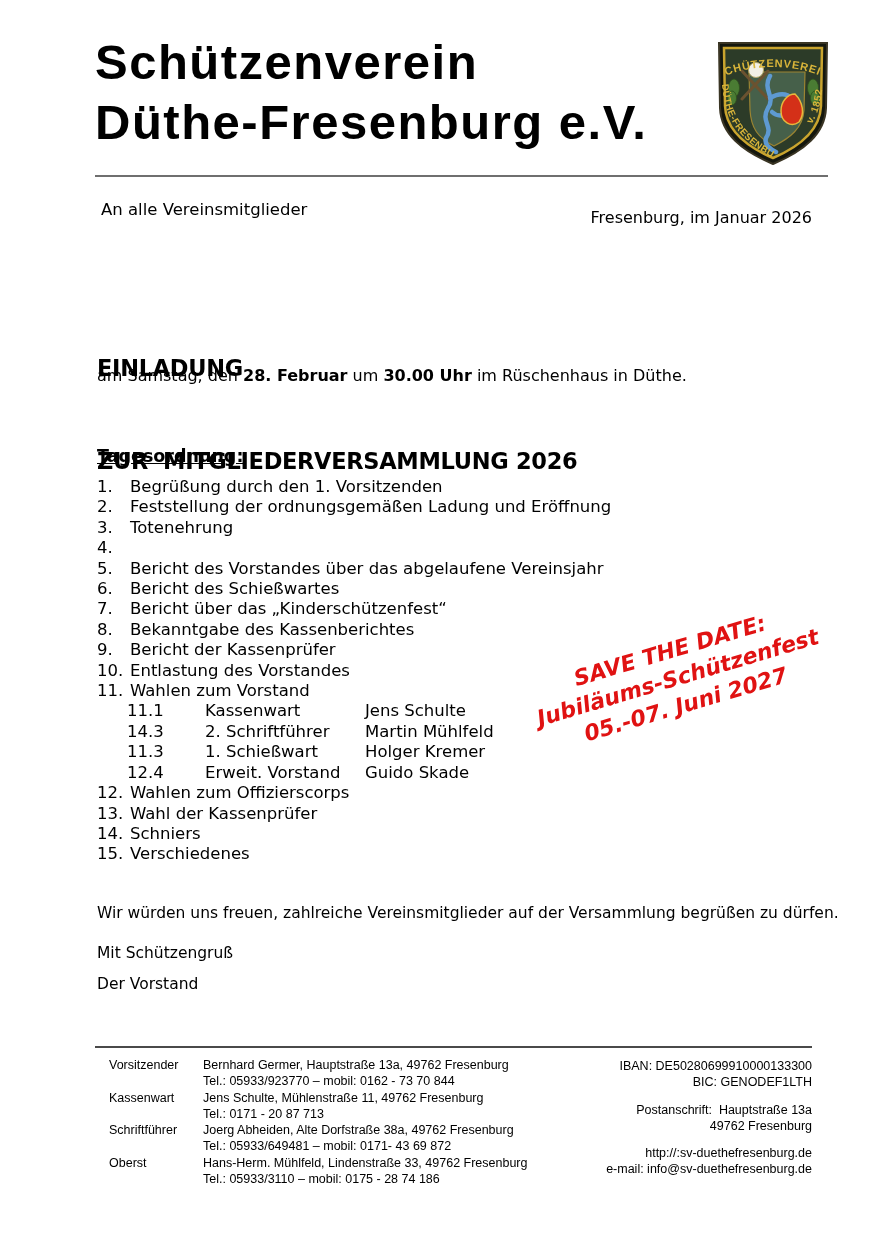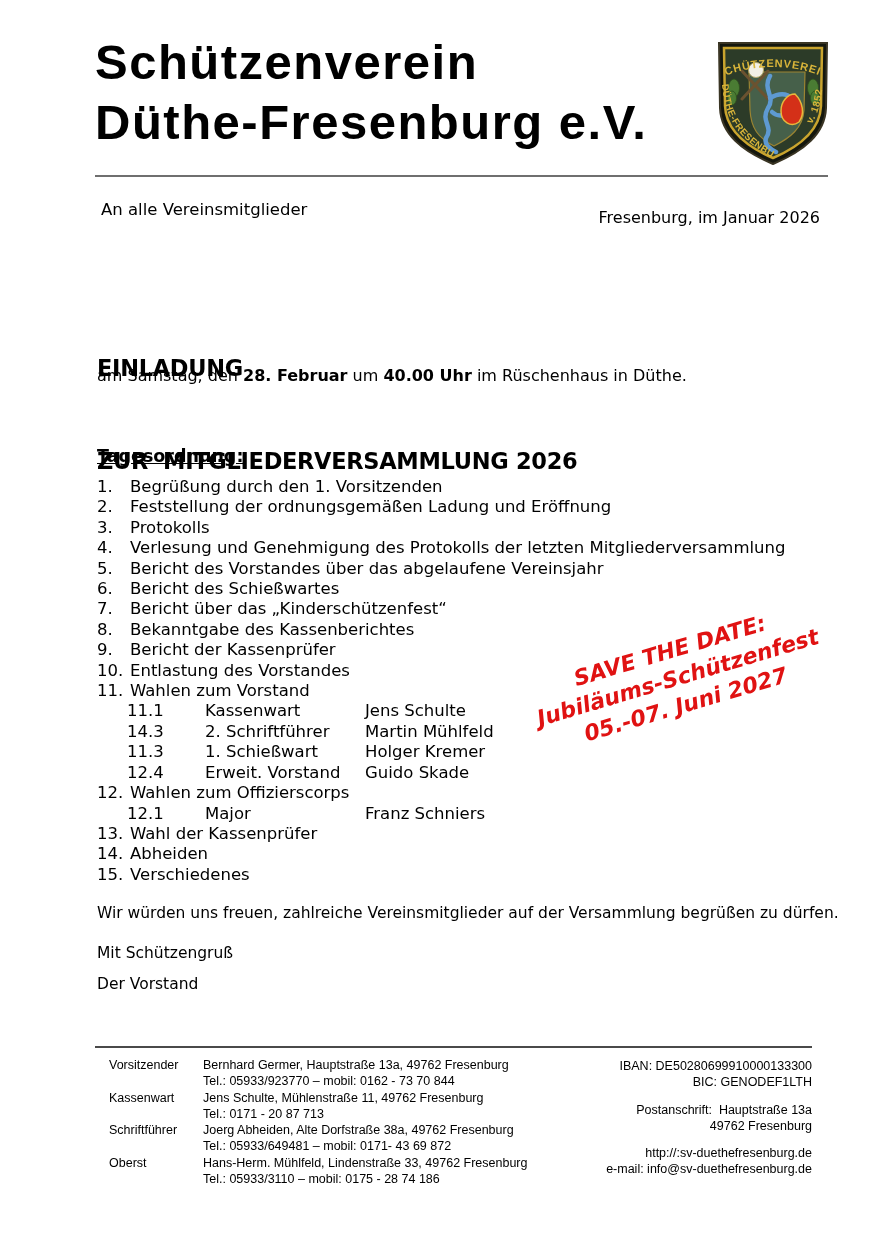--- a/index.html
+++ b/index.html
@@ -9,21 +9,21 @@
   }
   .abs{position:absolute;}
   
   #doc-title{
     left:95px;top:32px;font-family:"Liberation Sans",sans-serif;
     font-weight:bold;font-size:49px;line-height:60px;letter-spacing:1.5px;
   }
   #logo{left:711px;top:36px;width:124px;height:133px;}
   #header-rule{left:95px;top:175px;width:733px;height:2px;background:#6f6f6f;}
   #recipient{left:101px;top:200px;font-size:16.5px;}
-  #dateline{right:72px;top:208px;font-size:16px;}
+  #dateline{right:80px;top:208px;font-size:16px;}
   
   #invite-heading{
     left:97px;top:291px;font-weight:bold;font-size:22.5px;
     line-height:31px;letter-spacing:-0.3px;white-space:pre;
   }
   #when-line{left:97px;top:366px;font-size:16px;white-space:pre;}
   
   #agenda-heading{left:97px;top:446px;font-size:17.5px;font-weight:bold;text-decoration:underline;}
   #agenda-list{left:97px;top:477px;font-size:16.5px;line-height:20.4px;width:730px;}
   .row{display:flex;}
@@ -107,39 +107,38 @@
 <div class="abs" id="header-rule"></div>
 
 <div class="abs" id="recipient">An alle Vereinsmitglieder</div>
 <div class="abs" id="dateline">Fresenburg, im Januar 2026</div>
 
 <div class="abs" id="invite-heading">
   <div>EINLADUNG</div>
   <div>ZUR  MITGLIEDERVERSAMMLUNG 2026</div>
 </div>
 
-<div class="abs" id="when-line"><span>am Samstag, den </span><b>28. Februar</b><span> um </span><b>40.00 Uhr</b><span> im Rüschenhaus in Düthe.</span></div>
+<div class="abs" id="when-line"><span>am Samstag, den </span><b>28. Februar</b><span> um </span><b>30.00 Uhr</b><span> im Rüschenhaus in Düthe.</span></div>
 
 <div class="abs" id="agenda-heading">Tagesordnung:</div>
 <div class="abs" id="agenda-list">
     <div class="row">
       <span class="num">1.</span>
       <span class="txt">Begrüßung durch den 1. Vorsitzenden</span>
     </div>
     <div class="row">
       <span class="num">2.</span>
       <span class="txt">Feststellung der ordnungsgemäßen Ladung und Eröffnung</span>
     </div>
     <div class="row">
       <span class="num">3.</span>
-      <span class="txt">Protokolls</span>
+      <span class="txt">Totenehrung</span>
     </div>
     <div class="row">
       <span class="num">4.</span>
-      <span class="txt">Verlesung und Genehmigung des Protokolls der letzten Mitgliederversammlung</span>
     </div>
     <div class="row">
       <span class="num">5.</span>
       <span class="txt">Bericht des Vorstandes über das abgelaufene Vereinsjahr</span>
     </div>
     <div class="row">
       <span class="num">6.</span>
       <span class="txt">Bericht des Schießwartes</span>
     </div>
     <div class="row">
@@ -179,32 +178,27 @@
     </div>
     <div class="subrow">
       <span class="subnum">12.4</span>
       <span class="role">Erweit. Vorstand</span>
       <span class="name">Guido Skade</span>
     </div>
     <div class="row">
       <span class="num">12.</span>
       <span class="txt">Wahlen zum Offizierscorps</span>
     </div>
-    <div class="subrow">
-      <span class="subnum">12.1</span>
-      <span class="role">Major</span>
-      <span class="name">Franz Schniers</span>
-    </div>
     <div class="row">
       <span class="num">13.</span>
       <span class="txt">Wahl der Kassenprüfer</span>
     </div>
     <div class="row">
       <span class="num">14.</span>
-      <span class="txt">Abheiden</span>
+      <span class="txt">Schniers</span>
     </div>
     <div class="row">
       <span class="num">15.</span>
       <span class="txt">Verschiedenes</span>
     </div>
   </div>
 
 <div class="abs" id="save-the-date">
   <div>SAVE THE DATE:</div>
   <div>Jubiläums-Schützenfest</div>

